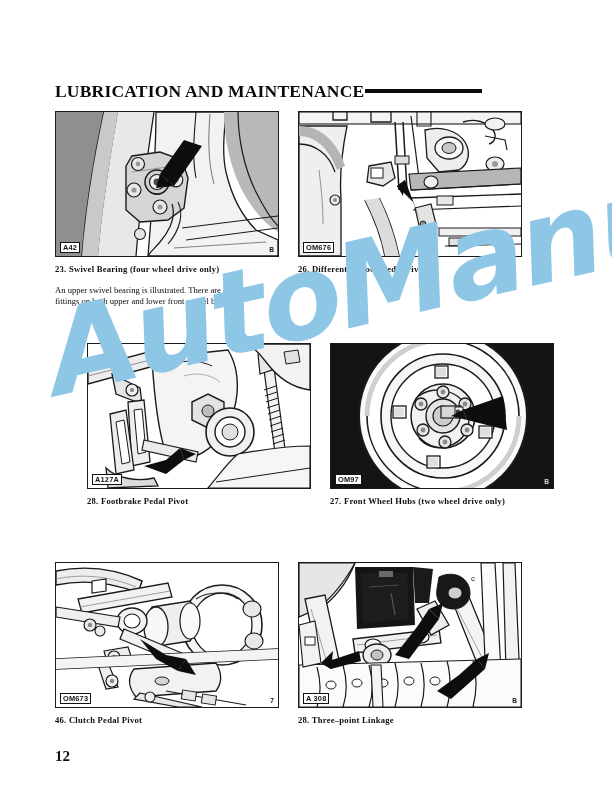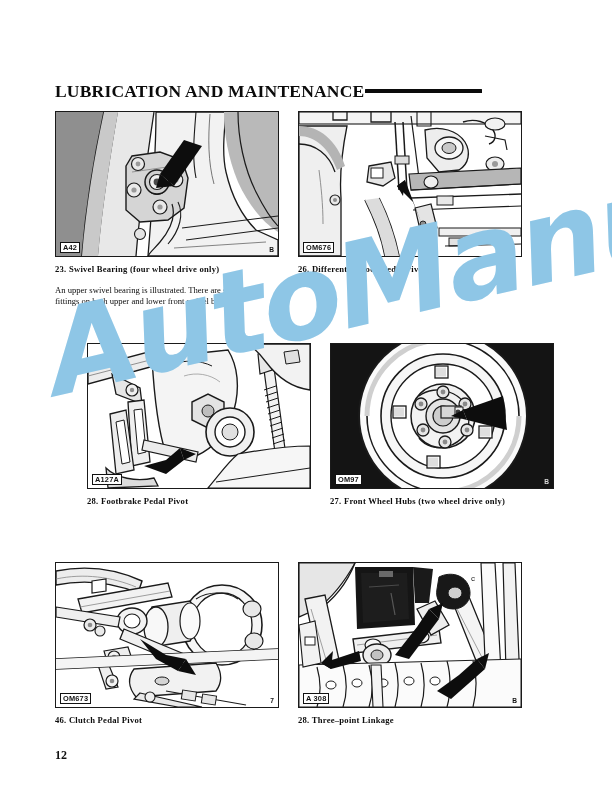--- a/index.html
+++ b/index.html
@@ -172,21 +172,21 @@
     width: 216px;
     text-align: left;
   }
 
   
   #page-number {
     position: absolute;
     left: 55px;
     top: 748px;
     font-family: "Liberation Serif", serif;
-    font-size: 12px;
+    font-size: 15px;
     font-weight: bold;
     color: #111;
   }
 </style>
 </head>
 <body>
 
 <div id="page">
 
   <div id="header">

